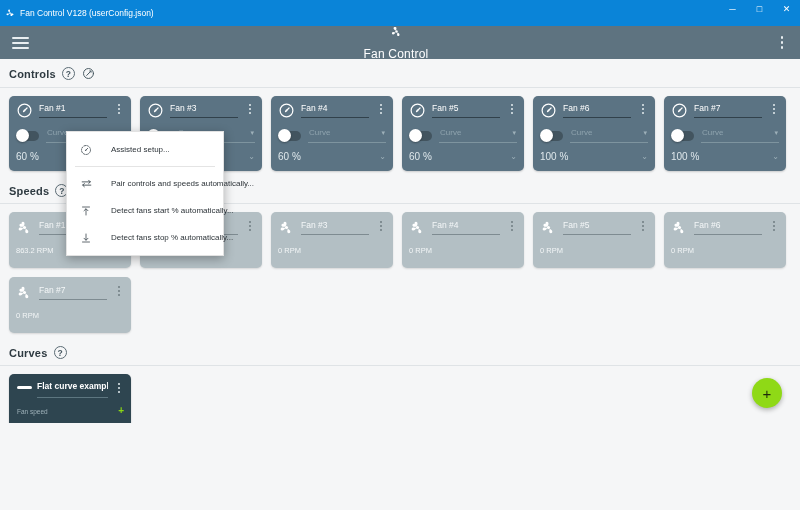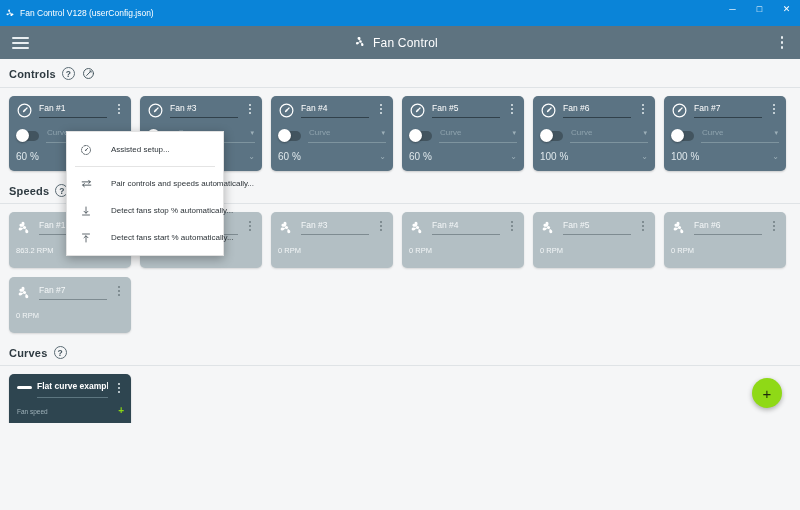--- a/index.html
+++ b/index.html
@@ -26,21 +26,21 @@
   
   .appbar {
     height: 33px; background: #5e7380; display: flex; align-items: center;
     position: relative; color: #fff;
   }
   .hamburger { width: 40px; display: flex; flex-direction: column; align-items: center;
     justify-content: center; gap: 3px; height: 33px; cursor: pointer; }
   .hamburger span { display: block; width: 17px; height: 2px; background: #e9eef1; border-radius: 1px; }
   .appbar-title {
     position: absolute; left: 0; right: 8px; margin: 0 auto; width: max-content;
-    display: flex; align-items: center; gap: 6px; font-size: 12px; letter-spacing: .2px;
+    display: flex; align-items: center; gap: 6px; font-size: 12px; letter-spacing: .2px; flex-direction: column;
   }
   .appbar-menu {
     position: absolute; right: 7px; top: 0; height: 33px; width: 22px;
     display: flex; flex-direction: column; align-items: center; justify-content: center; gap: 2.5px;
     cursor: pointer;
   }
   .appbar-menu i { width: 2.5px; height: 2.5px; border-radius: 50%; background: #e9eef1; display: block; }
 
   
   .content { height: 364px; background: #f5f6f7; overflow: hidden; position: relative; }
@@ -593,28 +593,28 @@
           <span class="mi-icon">
             <svg width="13" height="13" viewBox="0 0 24 24" fill="none" stroke="#3a454c" stroke-width="1.6" stroke-linecap="round" stroke-linejoin="round">
               <path d="M4 9 H19 M16 6 L19 9 L16 12 M20 15 H5 M8 12 L5 15 L8 18"></path>
             </svg>
           </span>
           <span>Pair controls and speeds automatically...</span>
         </div>
         <div class="menu-item">
           <span class="mi-icon">
             <svg width="12" height="12" viewBox="0 0 24 24" fill="none" stroke="#3a454c" stroke-width="1.6" stroke-linecap="round" stroke-linejoin="round">
+              <path d="M5 4 H19 M12 20 V8 M8 11.5 L12 7.5 L16 11.5"></path>
+            </svg>
+          </span>
+          <span>Detect fans start % automatically...</span>
+        </div>
+        <div class="menu-item">
+          <span class="mi-icon">
+            <svg width="12" height="12" viewBox="0 0 24 24" fill="none" stroke="#3a454c" stroke-width="1.6" stroke-linecap="round" stroke-linejoin="round">
               <path d="M5 20 H19 M12 4 V16 M8 12.5 L12 16.5 L16 12.5"></path>
             </svg>
           </span>
           <span>Detect fans stop % automatically...</span>
         </div>
-        <div class="menu-item">
-          <span class="mi-icon">
-            <svg width="12" height="12" viewBox="0 0 24 24" fill="none" stroke="#3a454c" stroke-width="1.6" stroke-linecap="round" stroke-linejoin="round">
-              <path d="M5 4 H19 M12 20 V8 M8 11.5 L12 7.5 L16 11.5"></path>
-            </svg>
-          </span>
-          <span>Detect fans start % automatically...</span>
-        </div>
       </div>
   </div>
 </div>
 
 </body></html>

